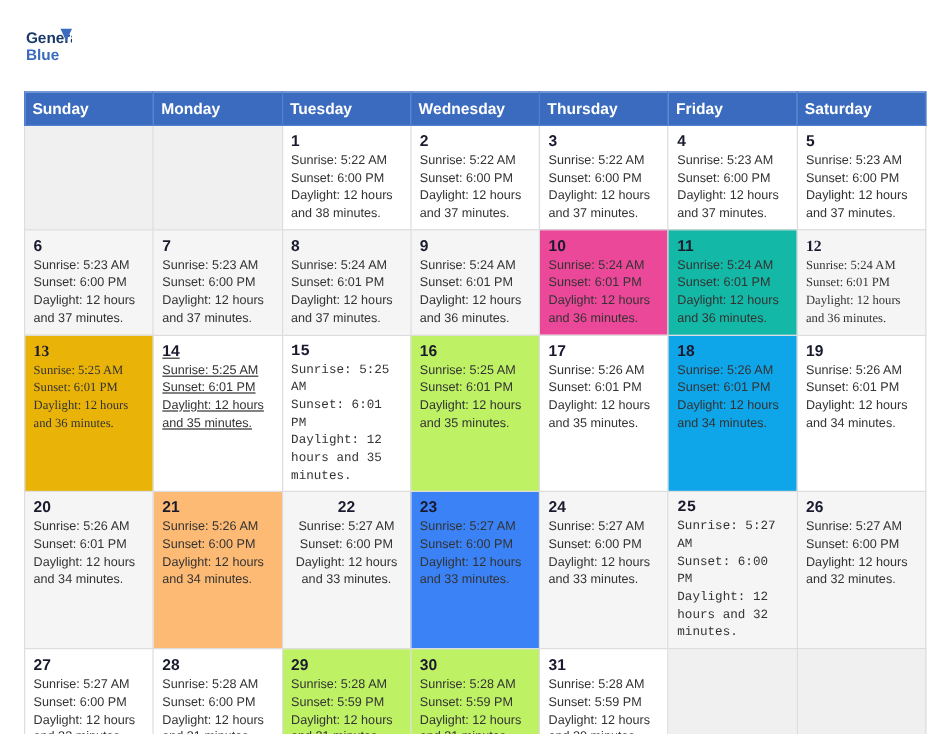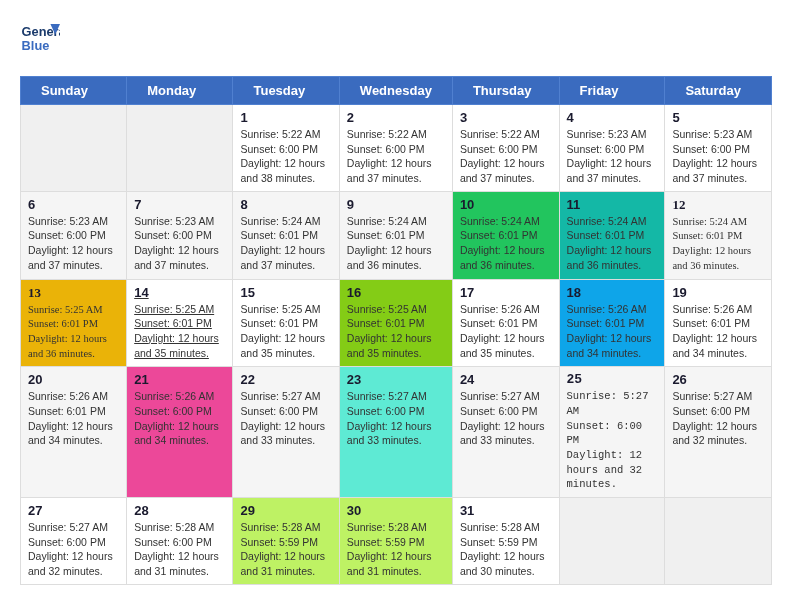--- a/index.html
+++ b/index.html
@@ -41,21 +41,21 @@
     .calendar {
       width: 100%;
       border-collapse: collapse;
       border: 1px solid #ccc;
     }
     .calendar th {
       background-color: #3a6bbf;
       color: #fff;
       font-size: 13px;
       font-weight: bold;
-      padding: 6px 20px;
+      padding: 6px 6px;
       text-align: left;
       border: 1px solid #5080d0;
     }
     .calendar td {
       vertical-align: top;
       padding: 5px 7px;
       border: 1px solid #ddd;
       width: 107px;
       min-height: 80px;
       font-size: 11px;
@@ -151,21 +151,21 @@
           <div class="day-info">Sunrise: 5:23 AM<br>Sunset: 6:00 PM<br>Daylight: 12 hours and 37 minutes.</div>
         </td>
         <td style="background-color: rgb(245, 245, 245);">
           <div class="day-number">8</div>
           <div class="day-info">Sunrise: 5:24 AM<br>Sunset: 6:01 PM<br>Daylight: 12 hours and 37 minutes.</div>
         </td>
         <td style="background-color: rgb(245, 245, 245);">
           <div class="day-number">9</div>
           <div class="day-info">Sunrise: 5:24 AM<br>Sunset: 6:01 PM<br>Daylight: 12 hours and 36 minutes.</div>
         </td>
-        <td style="background-color: #22c55e;">
+        <td style="background-color: #ec4899;">
           <div class="day-number">10</div>
           <div class="day-info">Sunrise: 5:24 AM<br>Sunset: 6:01 PM<br>Daylight: 12 hours and 36 minutes.</div>
         </td>
         <td style="background-color: #14b8a6;">
           <div class="day-number">11</div>
           <div class="day-info">Sunrise: 5:24 AM<br>Sunset: 6:01 PM<br>Daylight: 12 hours and 36 minutes.</div>
         </td>
         <td style="background-color: rgb(245, 245, 245); font-family: Liberation Serif, serif;">
           <div class="day-number">12</div>
           <div class="day-info">Sunrise: 5:24 AM<br>Sunset: 6:01 PM<br>Daylight: 12 hours and 36 minutes.</div>
@@ -173,25 +173,25 @@
       </tr>
       <tr>
         <td style="background-color: #eab308; font-family: Liberation Serif, serif;">
           <div class="day-number">13</div>
           <div class="day-info">Sunrise: 5:25 AM<br>Sunset: 6:01 PM<br>Daylight: 12 hours and 36 minutes.</div>
         </td>
         <td style="background-color: rgb(255, 255, 255); text-decoration: underline;">
           <div class="day-number">14</div>
           <div class="day-info">Sunrise: 5:25 AM<br>Sunset: 6:01 PM<br>Daylight: 12 hours and 35 minutes.</div>
         </td>
-        <td style="background-color: rgb(255, 255, 255);">
+        <td style="background-color: rgb(255, 255, 255); font-family: Liberation Mono, monospace;">
           <div class="day-number">15</div>
           <div class="day-info">Sunrise: 5:25 AM<br>Sunset: 6:01 PM<br>Daylight: 12 hours and 35 minutes.</div>
         </td>
-        <td style="background-color: #84cc16; margin-left: 12px;">
+        <td style="background-color: #bef264; margin-left: 12px;">
           <div class="day-number">16</div>
           <div class="day-info">Sunrise: 5:25 AM<br>Sunset: 6:01 PM<br>Daylight: 12 hours and 35 minutes.</div>
         </td>
         <td style="background-color: rgb(255, 255, 255);">
           <div class="day-number">17</div>
           <div class="day-info">Sunrise: 5:26 AM<br>Sunset: 6:01 PM<br>Daylight: 12 hours and 35 minutes.</div>
         </td>
         <td style="background-color: #0ea5e9;">
           <div class="day-number">18</div>
           <div class="day-info">Sunrise: 5:26 AM<br>Sunset: 6:01 PM<br>Daylight: 12 hours and 34 minutes.</div>
@@ -199,29 +199,29 @@
         <td style="background-color: rgb(255, 255, 255);">
           <div class="day-number">19</div>
           <div class="day-info">Sunrise: 5:26 AM<br>Sunset: 6:01 PM<br>Daylight: 12 hours and 34 minutes.</div>
         </td>
       </tr>
       <tr>
         <td style="background-color: rgb(245, 245, 245);">
           <div class="day-number">20</div>
           <div class="day-info">Sunrise: 5:26 AM<br>Sunset: 6:01 PM<br>Daylight: 12 hours and 34 minutes.</div>
         </td>
-        <td style="background-color: #ec4899;">
+        <td style="background-color: #fdba74;">
           <div class="day-number">21</div>
           <div class="day-info">Sunrise: 5:26 AM<br>Sunset: 6:00 PM<br>Daylight: 12 hours and 34 minutes.</div>
         </td>
-        <td style="background-color: rgb(245, 245, 245);">
+        <td style="background-color: rgb(245, 245, 245); text-align: center;">
           <div class="day-number">22</div>
           <div class="day-info">Sunrise: 5:27 AM<br>Sunset: 6:00 PM<br>Daylight: 12 hours and 33 minutes.</div>
         </td>
-        <td style="background-color: #5eead4;">
+        <td style="background-color: #3b82f6;">
           <div class="day-number">23</div>
           <div class="day-info">Sunrise: 5:27 AM<br>Sunset: 6:00 PM<br>Daylight: 12 hours and 33 minutes.</div>
         </td>
         <td style="background-color: rgb(245, 245, 245);">
           <div class="day-number">24</div>
           <div class="day-info">Sunrise: 5:27 AM<br>Sunset: 6:00 PM<br>Daylight: 12 hours and 33 minutes.</div>
         </td>
         <td style="background-color: rgb(245, 245, 245); font-family: Liberation Mono, monospace;">
           <div class="day-number">25</div>
           <div class="day-info">Sunrise: 5:27 AM<br>Sunset: 6:00 PM<br>Daylight: 12 hours and 32 minutes.</div>

